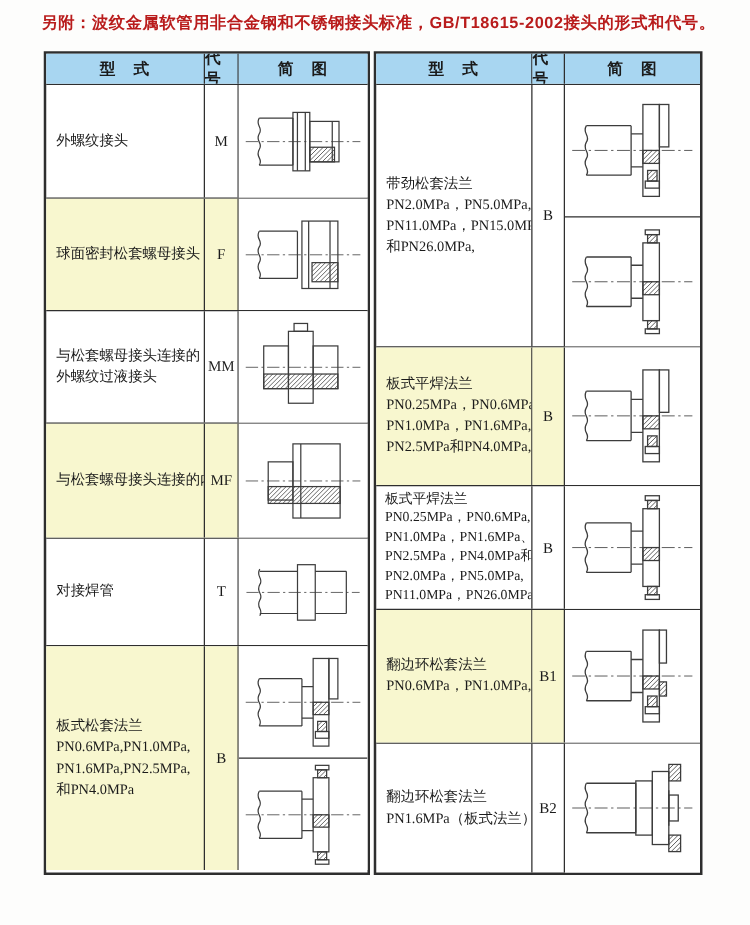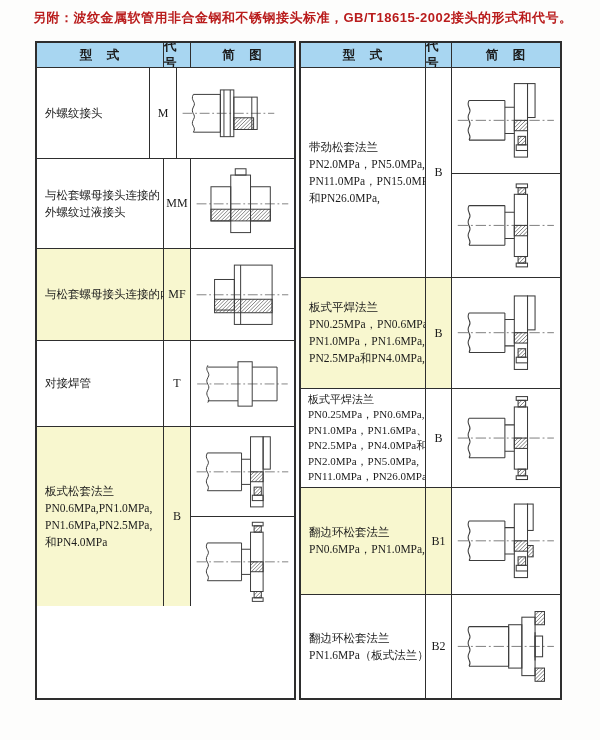--- a/index.html
+++ b/index.html
@@ -34,38 +34,60 @@
 <div class="page">
   <div class="title">另附：波纹金属软管用非合金钢和不锈钢接头标准，GB/T18615-2002接头的形式和代号。</div>
   <div class="tables">
     <div class="subtable" id="tbl-left">
         <div class="row header" style="height: 24px;">
           <div class="cell h" style="width: 127px;">型　式</div>
           <div class="cell h" style="width: 27px;">代号</div>
           <div class="cell h" style="width: 103px;">简　图</div>
         </div>
         <div class="row" style="height: 91px;">
-          <div class="cell type" style="width: 113px;">
+          <div class="cell type" style="width: 127px;">
             <div class="line">外螺纹接头</div>
           </div>
           <div class="cell code" style="width: 27px;">M</div>
           <div class="cell diag" style="width: 103px;">
             <div class="dcell" style="height: 90px; width: 100%;">
               <svg viewBox="0 0 110 90" preserveAspectRatio="xMidYMid meet">
                 <g fill="none" stroke="var(--ln)" stroke-width="1.1">
                   <path d="M4,45H106" stroke-width="0.7" stroke-dasharray="11 3 2 3"></path>
                   <path d="M16,24 c-4,7 4,8 0,14 c-4,7 4,8 0,14 c-4,7 4,8 0,14"></path>
                   <path d="M16,24H46M16,66H46M46,24V66"></path>
                   <rect x="46" y="19" width="15" height="52"></rect>
                   <path d="M50,19V71"></path>
                   <path d="M57,19V71"></path>
                   <rect x="61" y="27" width="26" height="36"></rect>
                   <path d="M81,27V63"></path>
                   <rect x="61" y="50" width="22" height="13"></rect>
                   <path d="M61,54L65,50M61,58L69,50M61,62L73,50M64,63L77,50M68,63L81,50M72,63L83,52M76,63L83,56M80,63L83,60" stroke-width="0.7"></path>
+                </g>
+              </svg>
+            </div>
+          </div>
+        </div>
+        <div class="row hl" style="height: 90px;">
+          <div class="cell type" style="width: 127px;">
+            <div class="line">球面密封松套螺母接头</div>
+          </div>
+          <div class="cell code" style="width: 27px;">F</div>
+          <div class="cell diag" style="width: 103px;">
+            <div class="dcell" style="height: 89px; width: 100%;">
+              <svg viewBox="0 0 110 90" preserveAspectRatio="xMidYMid meet">
+                <g fill="none" stroke="var(--ln)" stroke-width="1.1">
+                  <path d="M4,45H106" stroke-width="0.7" stroke-dasharray="11 3 2 3"></path>
+                  <path d="M16,24 c-4,7 4,8 0,14 c-4,7 4,8 0,14 c-4,7 4,8 0,14"></path>
+                  <path d="M16,24H50M16,66H50M50,24V66"></path>
+                  <rect x="54" y="15" width="32" height="60"></rect>
+                  <path d="M60,15V75"></path>
+                  <path d="M79,15V75"></path>
+                  <rect x="63" y="52" width="23" height="17"></rect>
+                  <path d="M63,56L67,52M63,60L71,52M63,64L75,52M63,68L79,52M66,69L83,52M70,69L86,53M74,69L86,57M78,69L86,61M82,69L86,65" stroke-width="0.7"></path>
                 </g>
               </svg>
             </div>
           </div>
         </div>
         <div class="row" style="height: 90px;">
           <div class="cell type" style="width: 127px;">
             <div class="line">与松套螺母接头连接的</div>
             <div class="line">外螺纹过液接头</div>
           </div>

